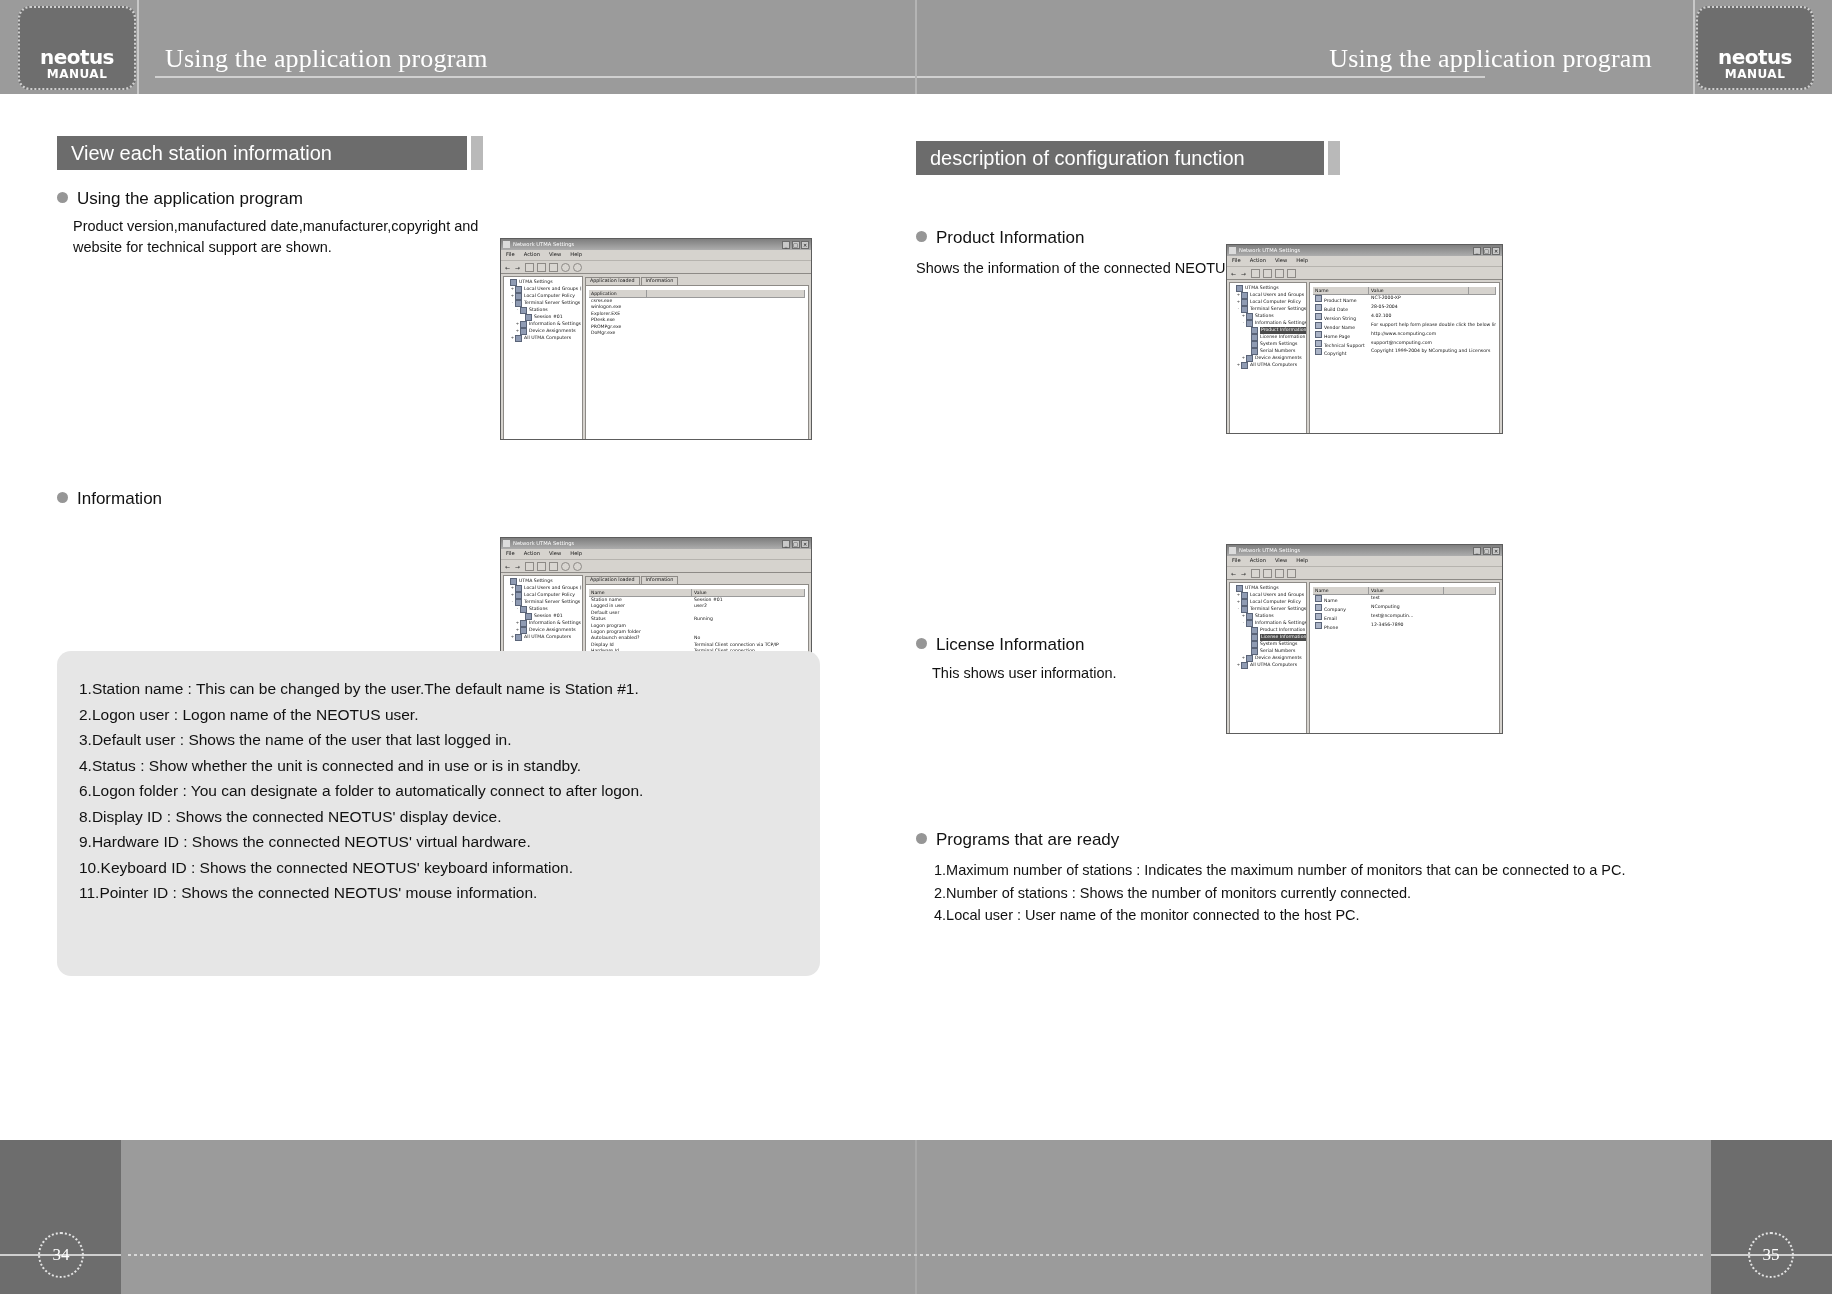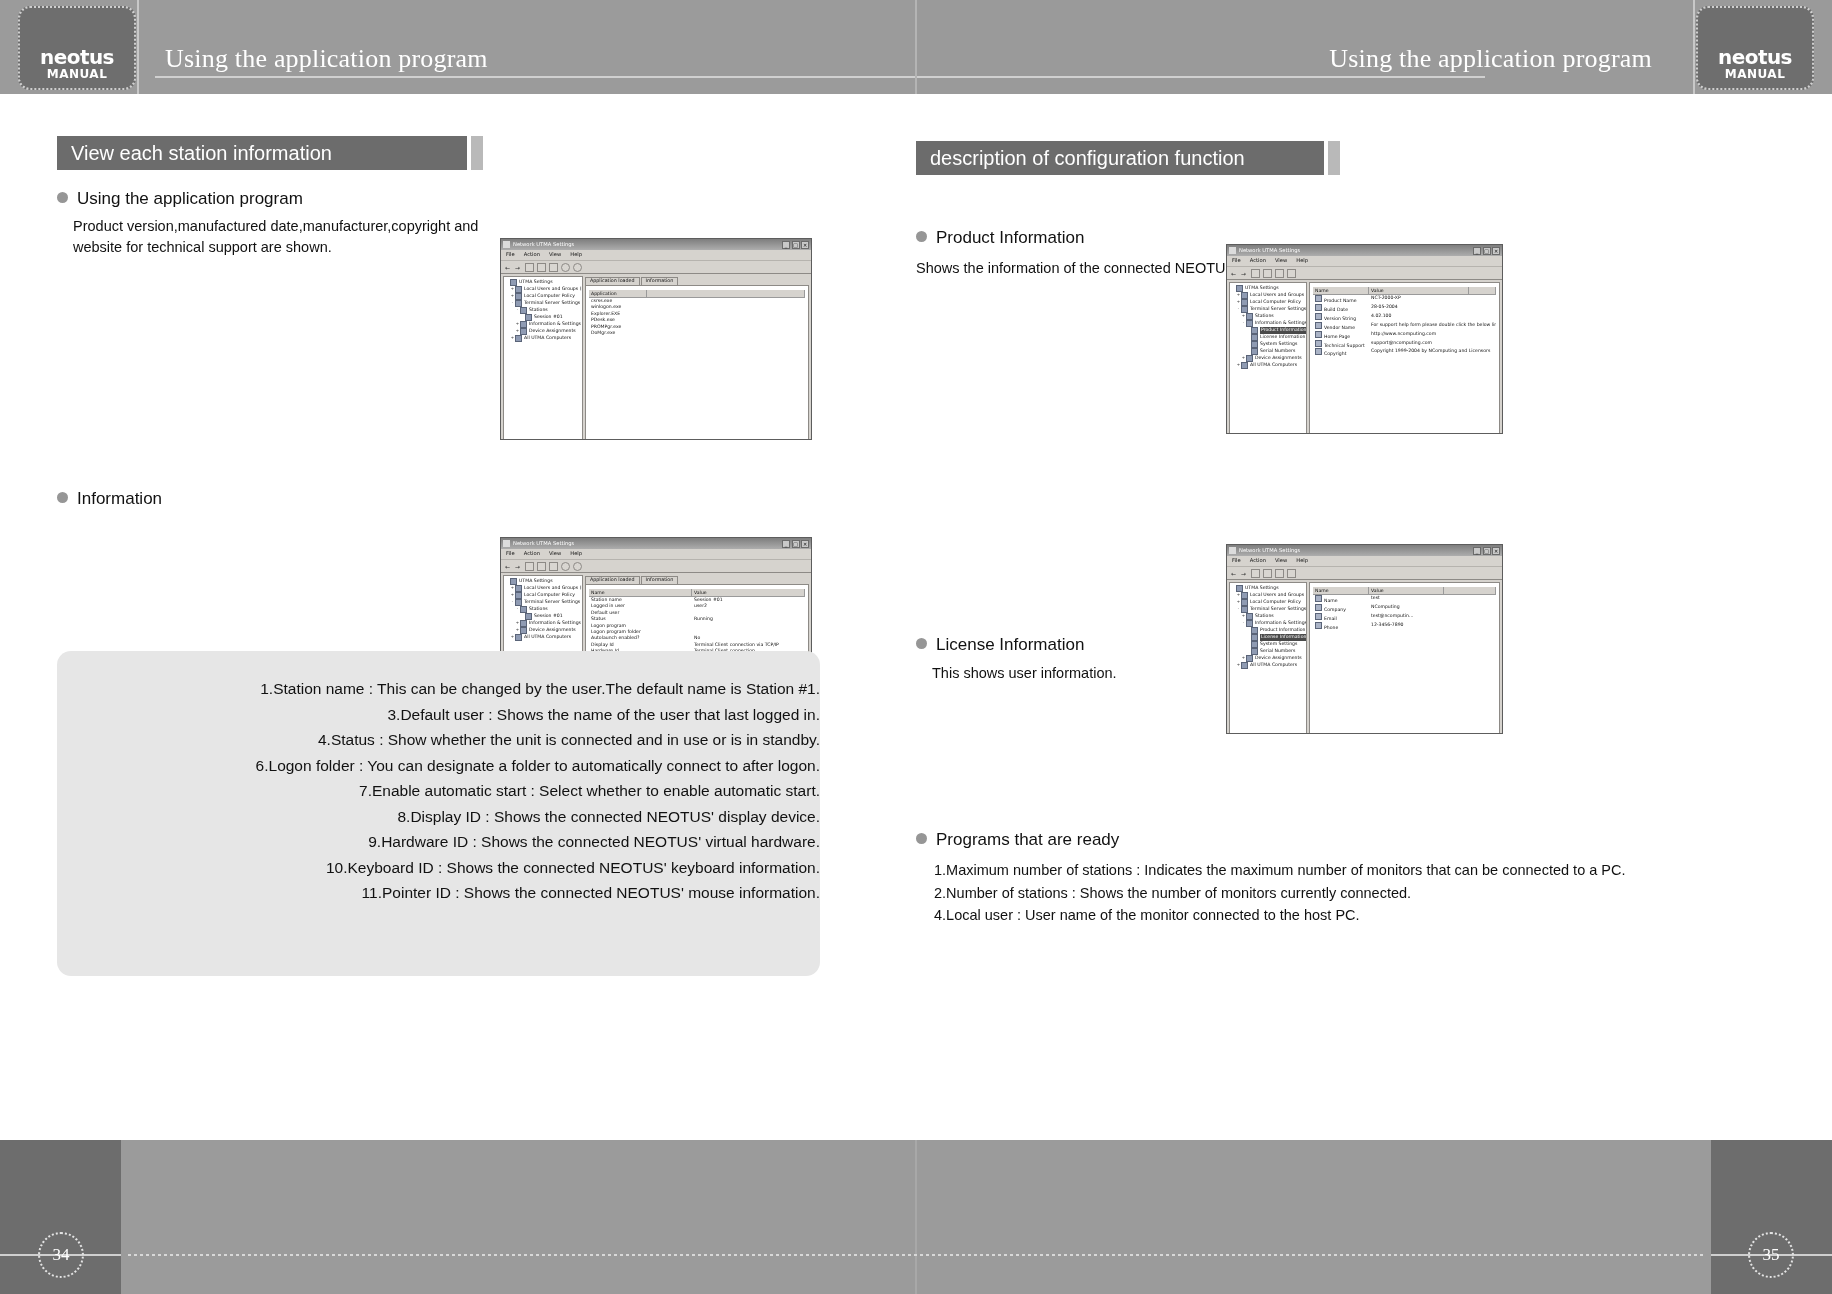--- a/index.html
+++ b/index.html
@@ -128,21 +128,21 @@
   .lv-head div{
     font-size:4.6px;padding:0.5px 2px;border-right:1px solid #9a9a9a;
     line-height:6px;color:#111;box-sizing:border-box;
   }
   .lv-row{display:flex;}
   .lv-row div{font-size:4.6px;line-height:6.4px;padding:0 2px;white-space:nowrap;overflow:hidden;box-sizing:border-box;color:#111;}
   .lv-ico{width:5px;height:5px;background:#aab3c6;border:0.5px solid #5a6478;display:inline-block;margin-right:2px;vertical-align:-0.5px;}
 
   
   .notebox{
-    position:absolute;background:#e6e6e6;border-radius:14px;text-align:right;
+    position:absolute;background:#e6e6e6;border-radius:14px;
   }
   .notebox .ln{
     font-size:15.5px;color:#111;line-height:25.5px;white-space:nowrap;
   }
   .notebox .ln.indent{padding-left:150px;}
 
   .numlist{position:absolute;}
   .numlist .ln{font-size:14.5px;color:#111;line-height:22.5px;white-space:nowrap;}
 
   
@@ -453,24 +453,24 @@
             </div>
         </div>
       </div>
     </div>
 
   </div>
 
   <div class="notebox" style="left:57px;top:557px;width:763px;height:325px;">
     <div style="padding:25px 0 0 22px;">
         <div class="ln">1.Station name : This can be changed by the user.The default name is Station #1.</div>
+        <div class="ln">2.Logon user : Logon name of the NEOTUS user.</div>
         <div class="ln">3.Default user : Shows the name of the user that last logged in.</div>
         <div class="ln">4.Status : Show whether the unit is connected and in use or is in standby.</div>
         <div class="ln">6.Logon folder : You can designate a folder to automatically connect to after logon.</div>
-        <div class="ln">7.Enable automatic start : Select whether to enable automatic start.</div>
         <div class="ln">8.Display ID : Shows the connected NEOTUS' display device.</div>
         <div class="ln">9.Hardware ID : Shows the connected NEOTUS' virtual hardware.</div>
         <div class="ln">10.Keyboard ID : Shows the connected NEOTUS' keyboard information.</div>
         <div class="ln">11.Pointer ID : Shows the connected NEOTUS' mouse information.</div>
       </div>
   </div>
 </div>
 
 <div class="page right">
 

